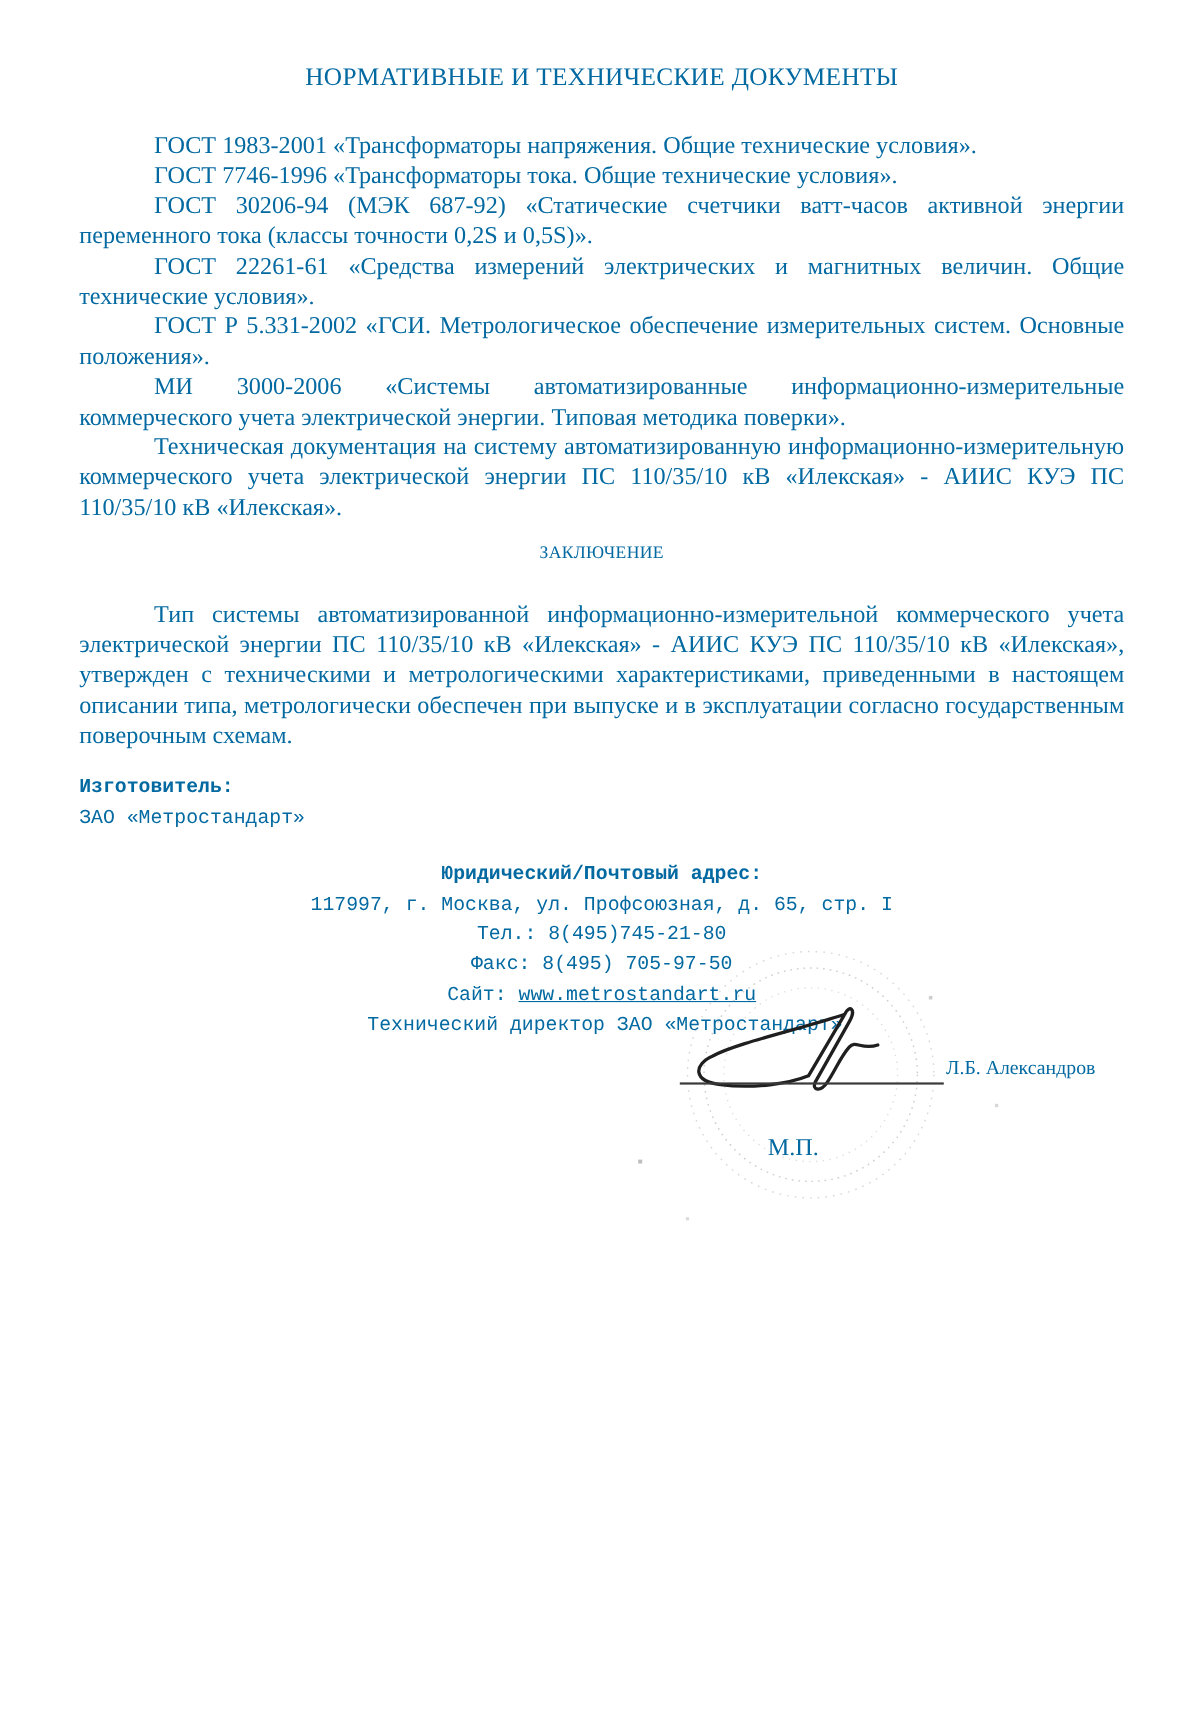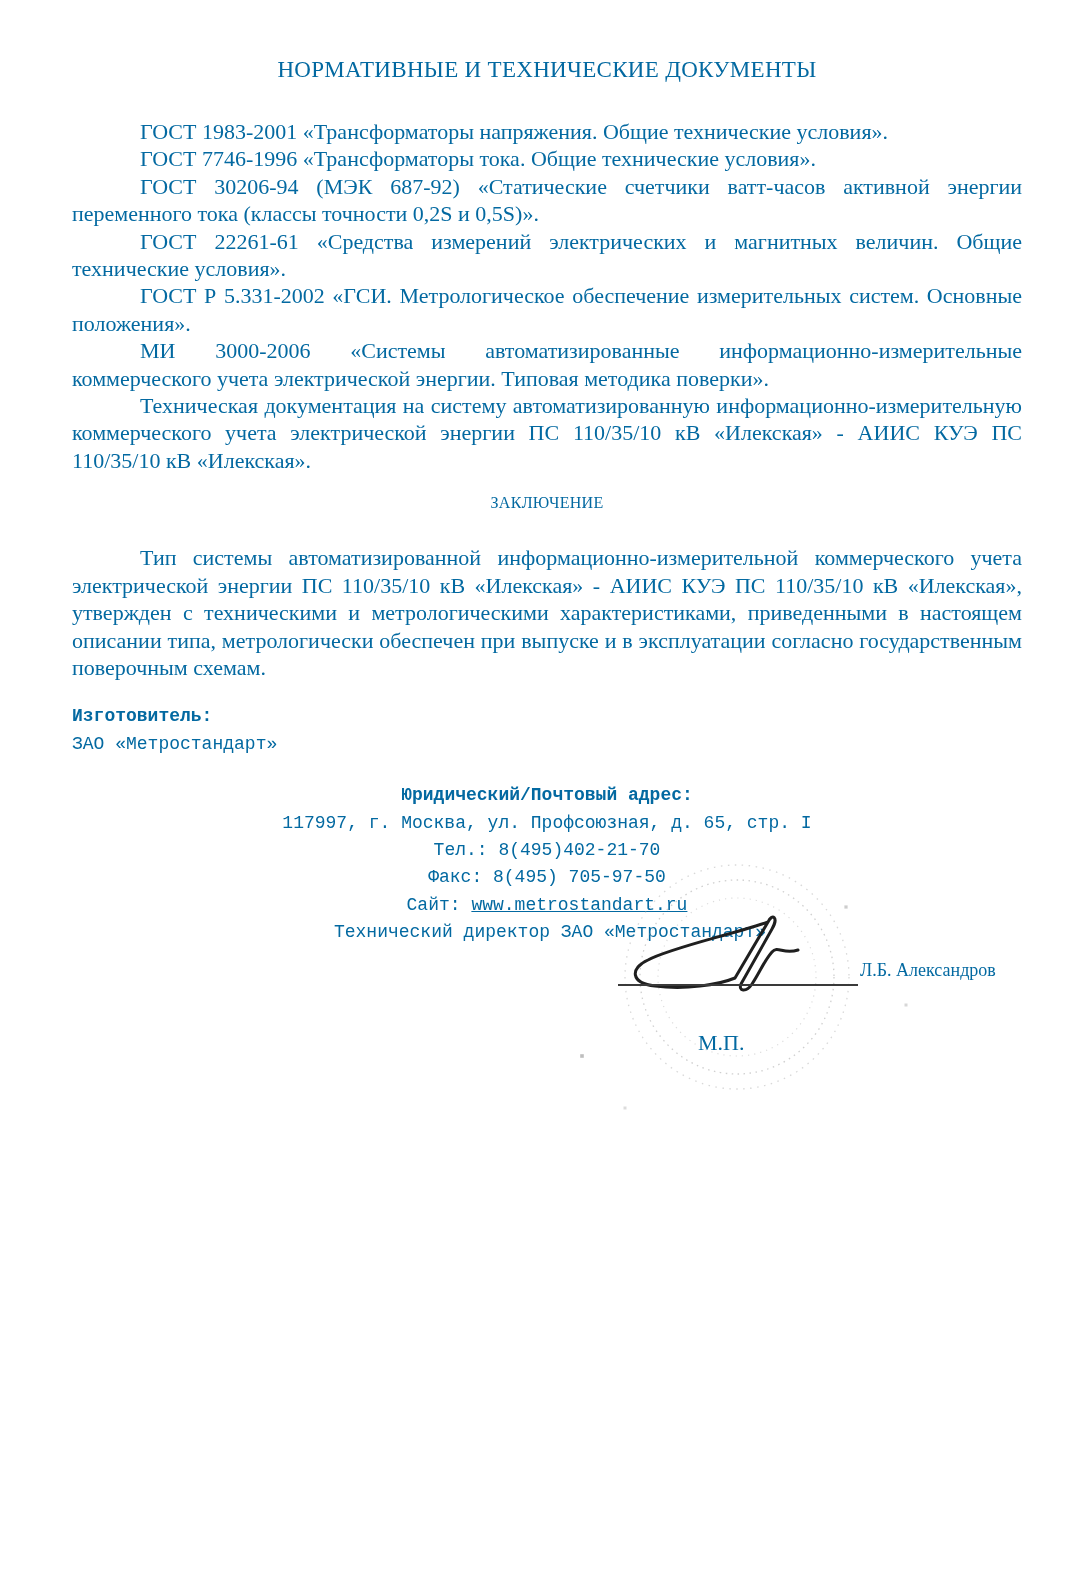--- a/index.html
+++ b/index.html
@@ -102,21 +102,21 @@
   <p class="para">Тип системы автоматизированной информационно-измерительной коммерческого учета электрической энергии ПС 110/35/10 кВ «Илекская» - АИИС КУЭ ПС 110/35/10 кВ «Илекская», утвержден с техническими и метрологическими характеристиками, приведенными в настоящем описании типа, метрологически обеспечен при выпуске и в эксплуатации согласно государственным поверочным схемам.</p>
 
   <div class="info-block manufacturer">
     <p class="bold-label">Изготовитель:</p>
     <p>ЗАО «Метростандарт»</p>
   </div>
 
   <div class="info-block address">
     <p class="bold-label">Юридический/Почтовый адрес:</p>
     <p>117997, г. Москва, ул. Профсоюзная, д. 65, стр. I</p>
-    <p>Тел.: 8(495)402-21-70</p>
+    <p>Тел.: 8(495)745-21-80</p>
     <p>Факс: 8(495) 705-97-50</p>
     <p><span>Сайт: </span><span class="underline">www.metrostandart.ru</span></p>
     <p class="director-line">Технический директор ЗАО «Метростандарт»</p>
   </div>
 
   <svg class="stamp" width="250" height="250" viewBox="0 0 250 250" aria-hidden="true">
     <circle cx="125" cy="125" r="112" fill="none" stroke="#a8a8a8" stroke-width="1.3" stroke-dasharray="1.5 5.5" opacity="0.45"></circle>
     <circle cx="125" cy="125" r="97" fill="none" stroke="#a0a0a0" stroke-width="1.3" stroke-dasharray="1.5 4.5" opacity="0.5"></circle>
     <circle cx="125" cy="125" r="79" fill="none" stroke="#b2b2b2" stroke-width="1.2" stroke-dasharray="1.2 5" opacity="0.45"></circle>
   </svg>

